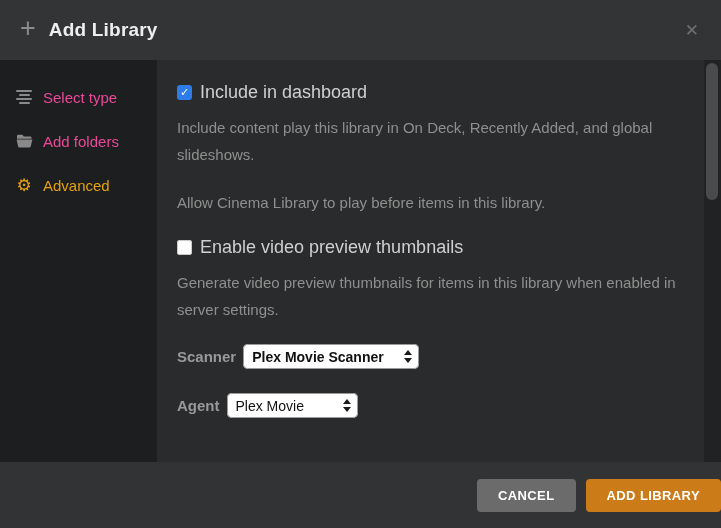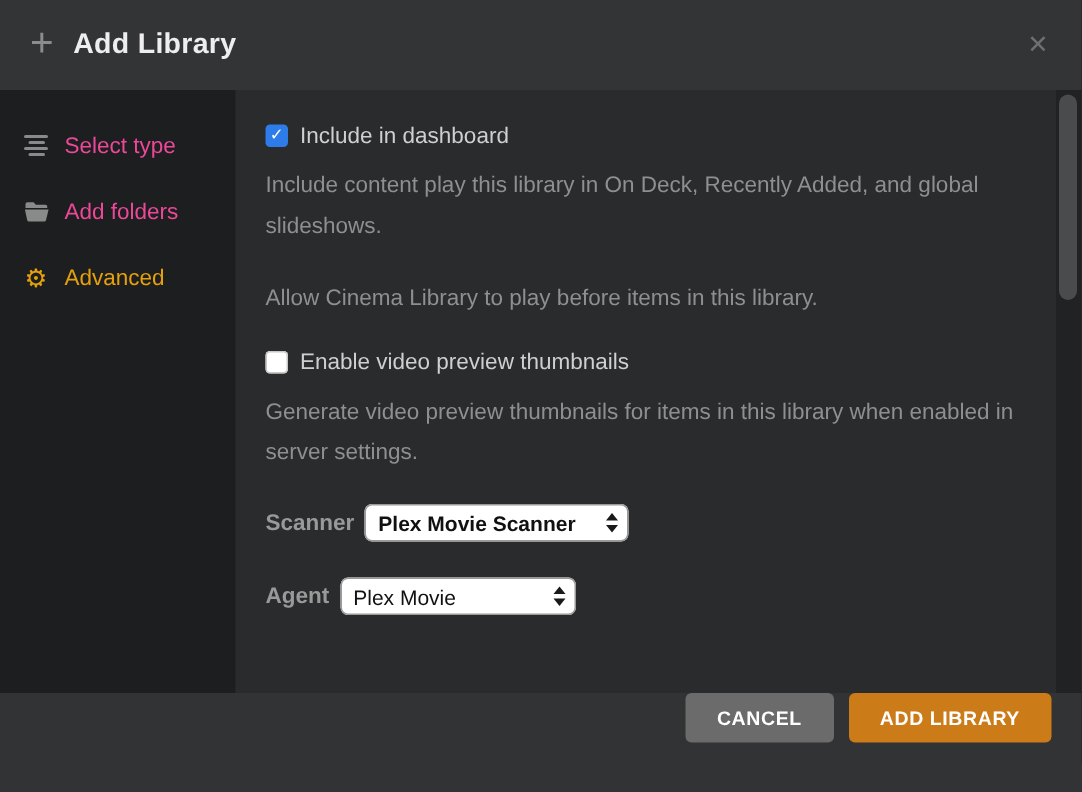--- a/index.html
+++ b/index.html
@@ -30,41 +30,41 @@
   .gear-glyph { color:#e5a00d; font-size:17px; line-height:1; }
 
   .content { flex:1 1 auto; padding:22px 30px 0 20px; position:relative; }
 
   .check-row { display:flex; align-items:center; margin-bottom:11px; cursor:pointer; }
   .checkbox { width:15px; height:15px; border-radius:3px; background:#ffffff; margin-right:8px; flex:0 0 15px;
               display:flex; align-items:center; justify-content:center; box-shadow:inset 0 0 0 1px #c8c8c8; }
   .checkbox.checked { background:#2d7ce9; box-shadow:none; }
   .checkbox .tick { color:#ffffff; font-size:11px; font-weight:700; line-height:1; }
   .checkbox:not(.checked) .tick { display:none; }
-  .check-label { color:#cfcfcf; font-size:15px; }
+  .check-label { color:#cfcfcf; font-size:18px; }
 
   .desc { color:#8f8f8f; font-size:15px; line-height:27px; margin-bottom:21px; max-width:520px; }
 
   .select-row { display:flex; align-items:center; margin-bottom:24px; }
   .select-label { color:#999999; font-size:15px; margin-right:7px;font-weight:bold; }
   .select { background:#ffffff; border-radius:5px; height:25px; display:inline-flex; align-items:center;
             padding:0 7px 0 9px; cursor:pointer; box-shadow:0 0 0 1px #9a9a9a inset; }
   .select .sel-text { color:#111111; font-size:14px; white-space:nowrap; }
   .select .arrows { margin-left:auto; display:flex; flex-direction:column; gap:3px; padding-left:10px; }
   .tri-up { width:0; height:0; border-left:4px solid transparent; border-right:4px solid transparent; border-bottom:5px solid #1a1a1a; }
   .tri-down { width:0; height:0; border-left:4px solid transparent; border-right:4px solid transparent; border-top:5px solid #1a1a1a; }
   .select.scanner { width:176px;font-weight:bold; }
-  .select.agent { width:157px; }
+  .select.agent { width:131px; }
 
   
   .scrollbar-track { position:absolute; top:0; right:0; width:17px; height:100%; background:#212223; }
   .scrollbar-thumb { position:absolute; top:3px; left:2px; width:12px; height:137px; background:#4a4b4c; border-radius:7px; cursor:grab; }
 
   
-  .footer { height:66px; flex:0 0 66px; background:#323334; display:flex; align-items:flex-start; justify-content:flex-end; padding-right:20px; gap:10px; }
+  .footer { height:66px; flex:0 0 66px; background:#323334; display:flex; align-items:center; justify-content:flex-end; gap:10px; }
   .btn { border:none; border-radius:4px; color:#ffffff; font-family:inherit; font-size:13px; font-weight:700; letter-spacing:.4px;
          height:33px; padding:0 21px; cursor:pointer; }
   .btn-cancel { background:#6b6b6b; }
   .btn-primary { background:#cc7b19; }
 </style>
 </head>
 <body>
 
 <div class="dialog">
 

